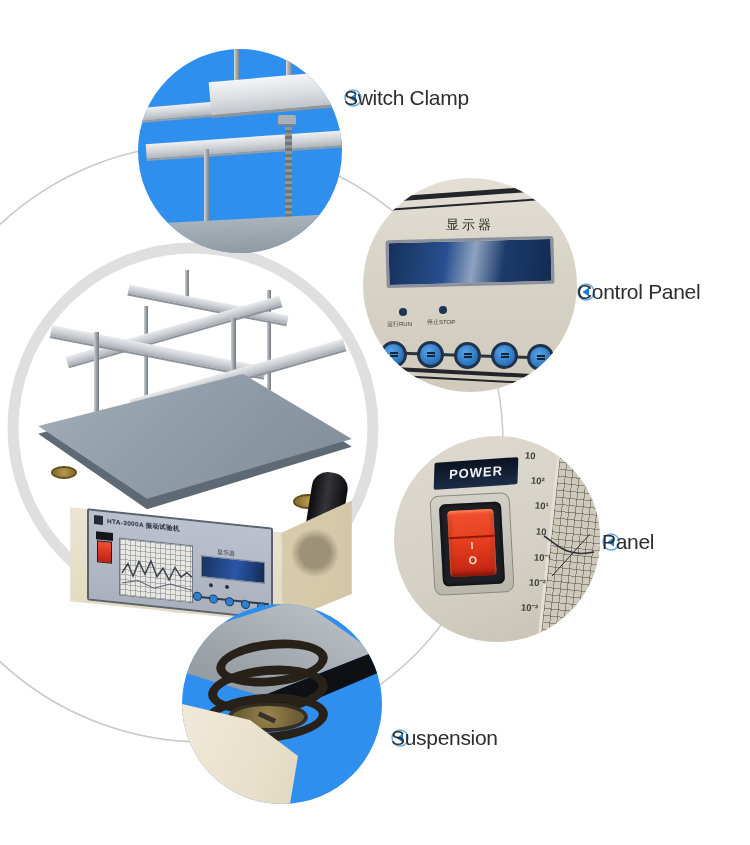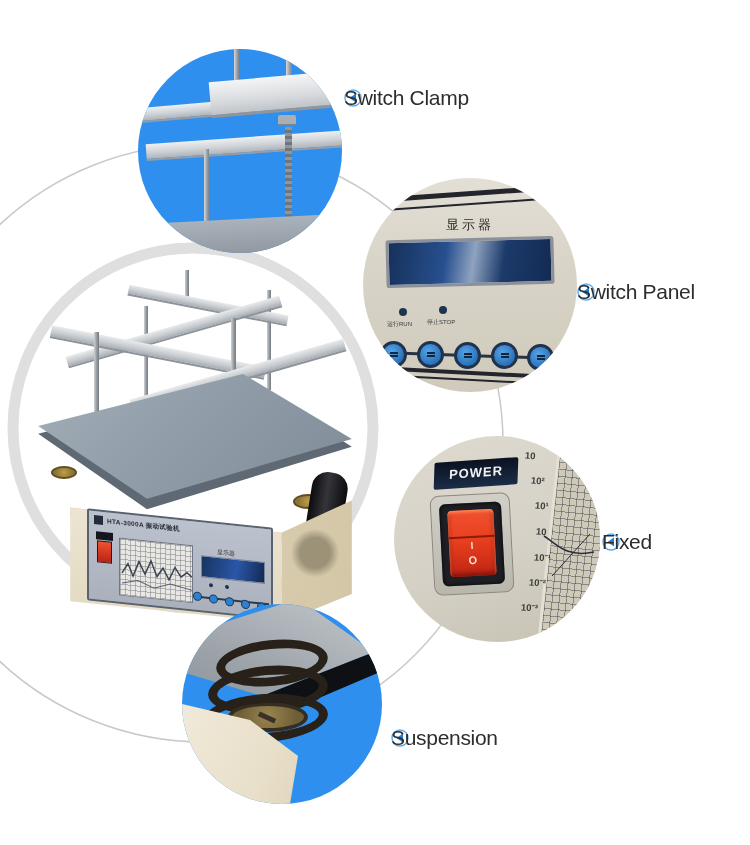--- a/index.html
+++ b/index.html
@@ -298,29 +298,29 @@
       <polygon points="12,4.6 5.4,9 12,13.4" fill="#1f7cd2"></polygon>
     </svg>
     <span class="txt">Switch Clamp</span>
   </div>
 
   <div class="label" style="left:577px;top:280px;">
     <svg width="18" height="18" viewBox="0 0 18 18">
       <circle cx="9" cy="9" r="8" fill="#ffffff" stroke="#5face8" stroke-width="1.4"></circle>
       <polygon points="12,4.6 5.4,9 12,13.4" fill="#1f7cd2"></polygon>
     </svg>
-    <span class="txt">Switch Panel</span>
+    <span class="txt">Control Panel</span>
   </div>
 
   <div class="label" style="left:602px;top:530px;">
     <svg width="18" height="18" viewBox="0 0 18 18">
       <circle cx="9" cy="9" r="8" fill="#ffffff" stroke="#5face8" stroke-width="1.4"></circle>
       <polygon points="12,4.6 5.4,9 12,13.4" fill="#1f7cd2"></polygon>
     </svg>
-    <span class="txt">Fixed</span>
+    <span class="txt">Panel</span>
   </div>
 
   <div class="label" style="left:391px;top:726px;">
     <svg width="18" height="18" viewBox="0 0 18 18">
       <circle cx="9" cy="9" r="8" fill="#ffffff" stroke="#5face8" stroke-width="1.4"></circle>
       <polygon points="12,4.6 5.4,9 12,13.4" fill="#1f7cd2"></polygon>
     </svg>
     <span class="txt">Suspension</span>
   </div>
 

